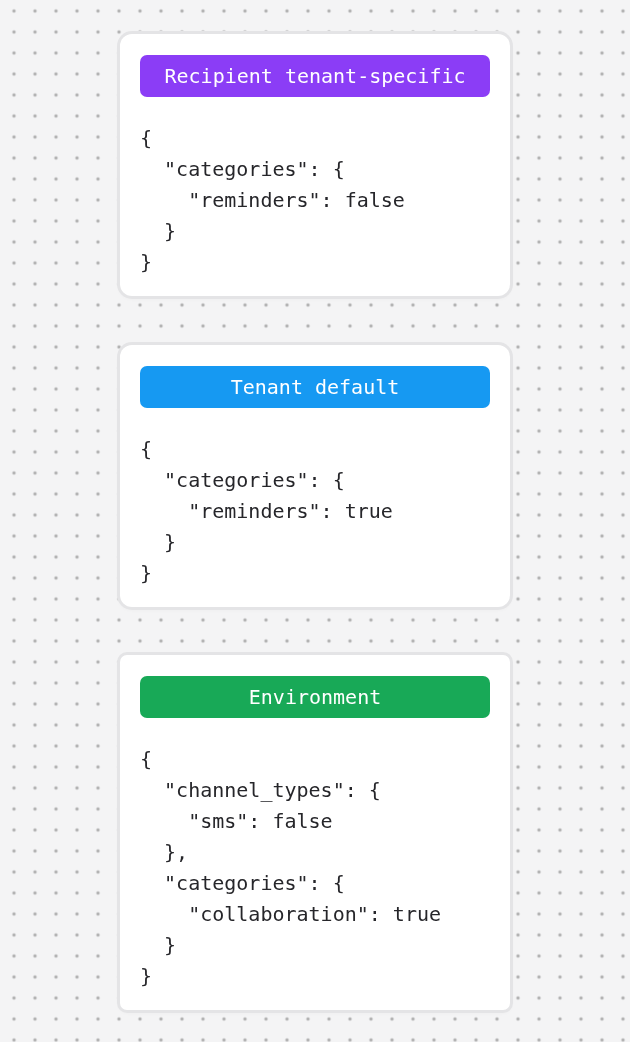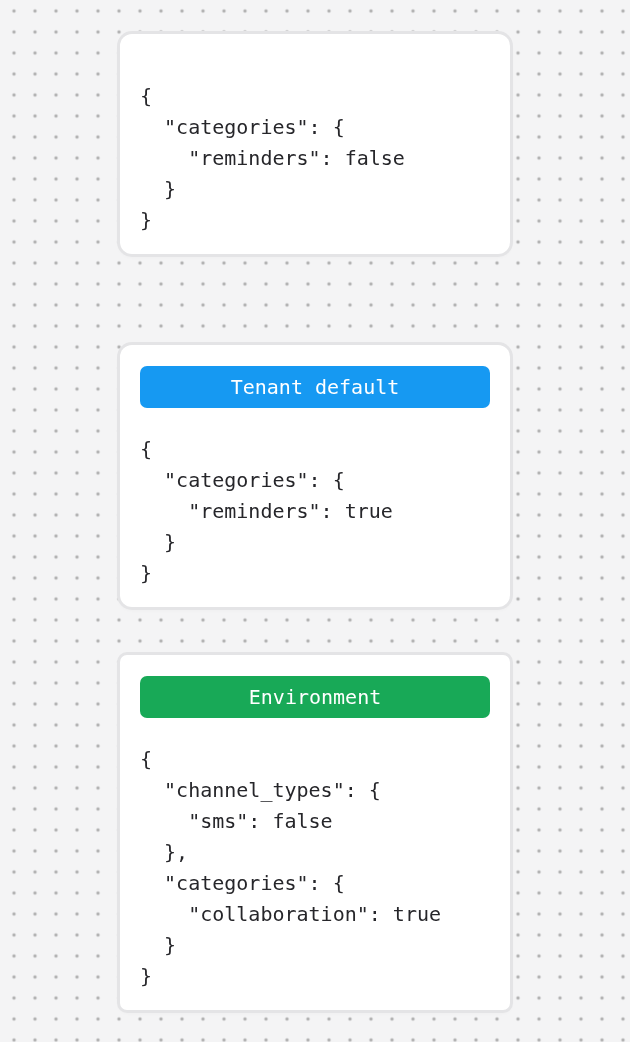--- a/index.html
+++ b/index.html
@@ -58,20 +58,21 @@
     color: #26262a;
     white-space: pre;
   }
 </style>
 </head>
 <body>
 
 <div class="canvas">
 
   <div class="card card-1">
+    <span class="badge" style="background-color: rgb(139, 61, 246);">Recipient tenant-specific</span>
     <pre class="code">{
   "categories": {
     "reminders": false
   }
 }</pre>
   </div>
 
   <div class="card card-2">
     <span class="badge" style="background-color: rgb(22, 153, 242);">Tenant default</span>
     <pre class="code">{

